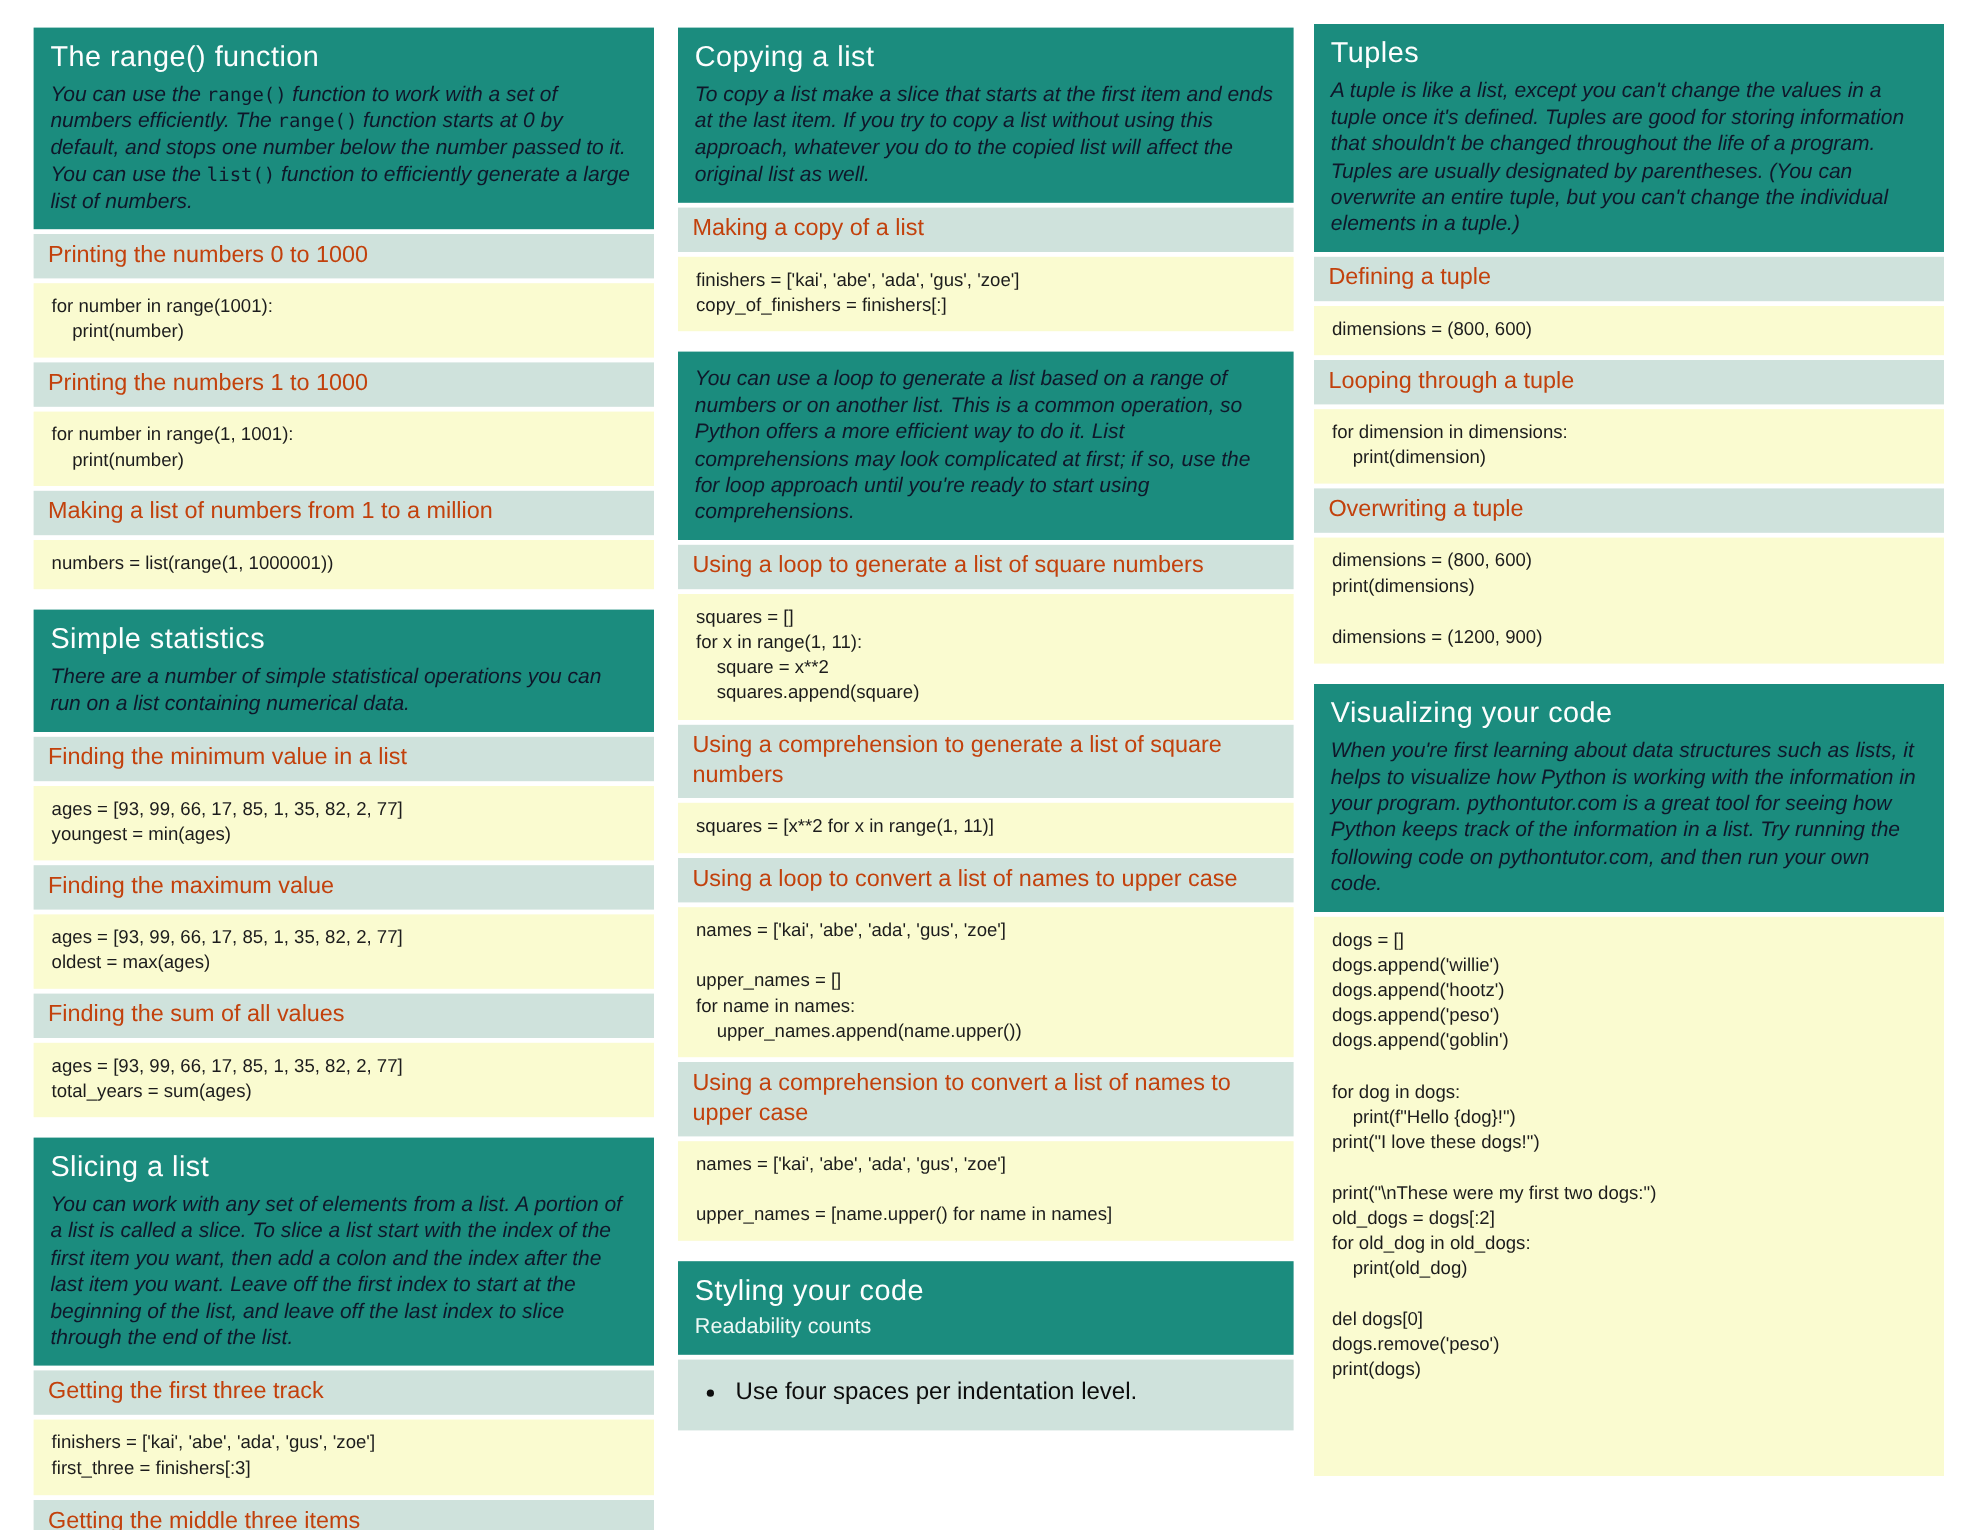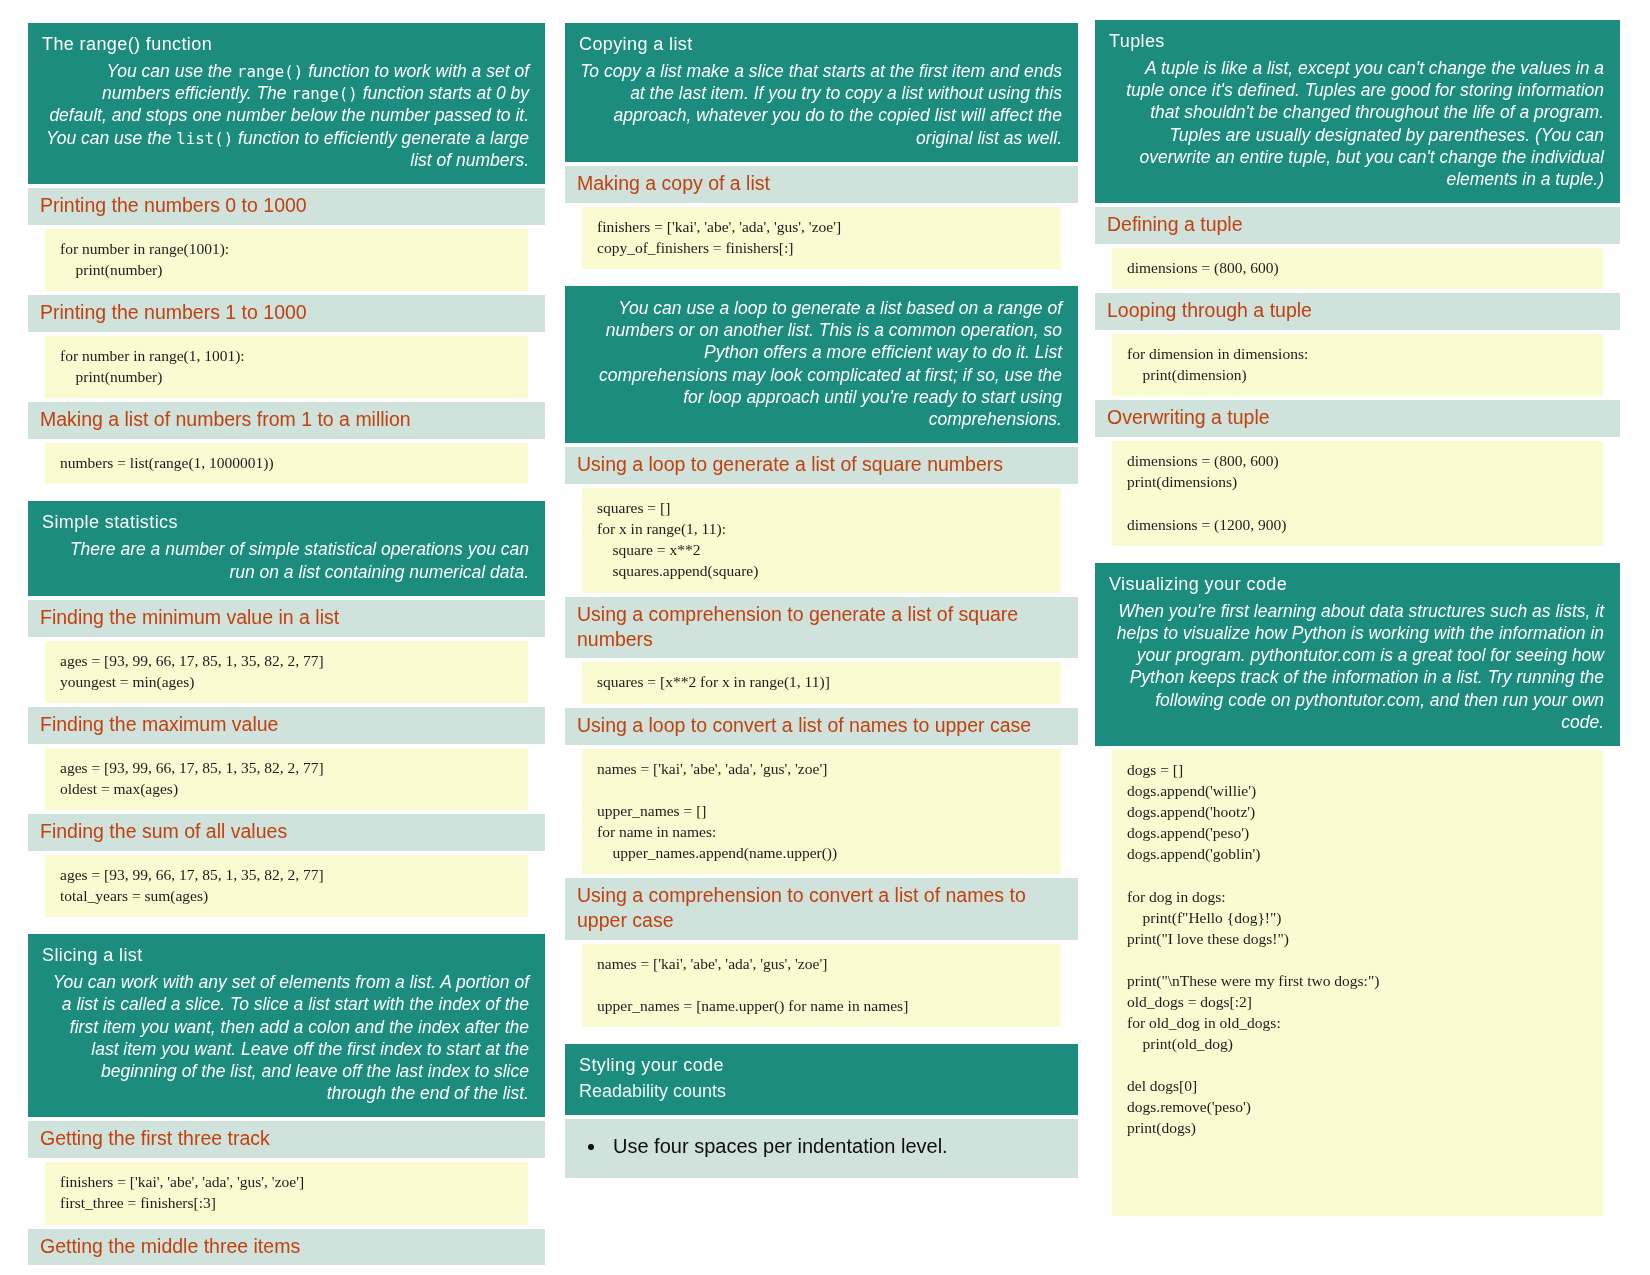--- a/index.html
+++ b/index.html
@@ -7,30 +7,30 @@
     position:relative; width:1650px; height:1275px; background:#ffffff;
     font-family:"Liberation Sans", sans-serif; overflow:hidden;
   }
   .col { position:absolute; top:23px; }
   #col1 { left:28px;  width:517px; }
   #col2 { left:565px; width:513px; }
   #col3 { left:1095px; width:525px; top:20px; }
 
   .panel { margin-bottom:17px; }
   .panel-head { background:#1b8c7e; color:#fff; padding:11px 16px 13px 14px; }
-  .panel-title { font-size:18px; font-weight:400; letter-spacing:0.4px; margin:0 0 5px; color:#fdfefe; }
-  .panel-desc  { font-size:17.5px; font-style:italic; line-height:1.27; margin:0; color:#ffffff;text-align:right; }
+  .panel-title { font-size:24px; font-weight:400; letter-spacing:0.4px; margin:0 0 5px; color:#fdfefe; }
+  .panel-desc  { font-size:17.5px; font-style:italic; line-height:1.27; margin:0; color:#0f172a; }
   .panel-desc.indent { text-indent:24px; }
   .panel-subtitle { font-size:18px; margin:2px 0 0; color:#eff9f6; }
   .mono { font-family:"DejaVu Sans Mono", monospace; font-style:normal; font-size:0.9em; }
 
   .sub  { background:#cfe2dc; color:#c2410c; font-size:19.5px; line-height:1.28; padding:5px 12px 7px; margin-top:4px; }
   .code {
-    background:#fafbd0; color:#1c1c1c; font-family:Liberation Serif, serif;
-    font-size:15.5px; line-height:1.36; margin:4px 17px 0; padding:9px 10px 11px 15px;
+    background:#fafbd0; color:#1c1c1c; font-family:Liberation Sans, sans-serif;
+    font-size:15.5px; line-height:1.36; margin:4px 0 0; padding:9px 10px 11px 15px;
     white-space:pre; overflow:hidden;
   }
   .code.tall { padding-bottom:78px; }
 
   .bullet-block { background:#cfe2dc; margin-top:4px; padding:14px 10px 18px 10px; }
   .bullet-block ul { margin:0; padding-left:32px; }
   .bullet-block li { font-size:20px; line-height:1.33; color:#0d0d0d; padding-left:6px; margin-bottom:7px; }
   .bullet-block li:last-child { margin-bottom:0; }
 </style>
 </head>

